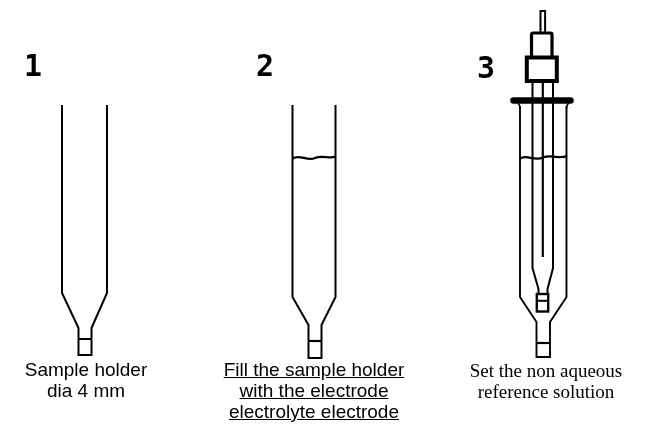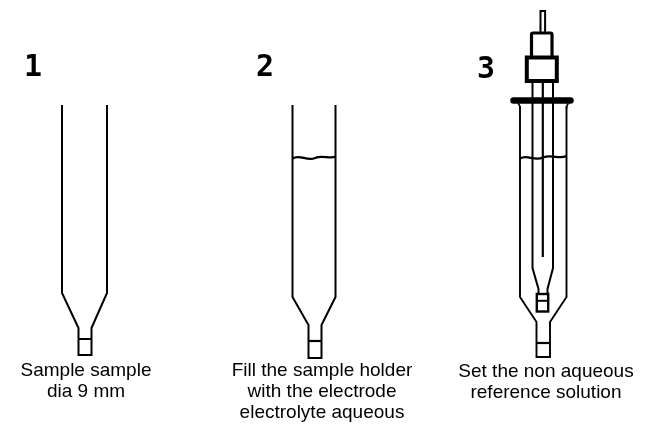--- a/index.html
+++ b/index.html
@@ -67,28 +67,28 @@
 
       <rect x="540.5" y="11" width="4.6" height="23" fill="#ffffff" stroke-width="2"></rect>
       <rect x="531.5" y="33" width="20.5" height="26" rx="1.5" fill="#ffffff" stroke-width="3.2"></rect>
       <rect x="526.8" y="57.5" width="30" height="23.5" fill="#ffffff" stroke-width="4"></rect>
 
       <path d="M513.5,100.5 L570.5,100.5" stroke-width="6.5" stroke-linecap="round"></path>
     </g>
   </svg>
 
   <div class="caption" style="left:10px;top:359px;width:152px;">
-    <div>Sample sample</div>
-    <div>dia 9 mm</div>
+    <div>Sample holder</div>
+    <div>dia 4 mm</div>
   </div>
 
-  <div class="caption" style="left:230px;top:359px;width:184px;">
+  <div class="caption" style="left:222px;top:359px;width:184px;text-decoration:underline;">
     <div>Fill the sample holder</div>
     <div>with the electrode</div>
-    <div>electrolyte aqueous</div>
+    <div>electrolyte electrode</div>
   </div>
 
-  <div class="caption" style="left:448px;top:360px;width:196px;">
+  <div class="caption" style="left:448px;top:360px;width:196px;font-family:Liberation Serif, serif;">
     <div>Set the non aqueous</div>
     <div>reference solution</div>
   </div>
 
 </div>
 
 </body></html>

